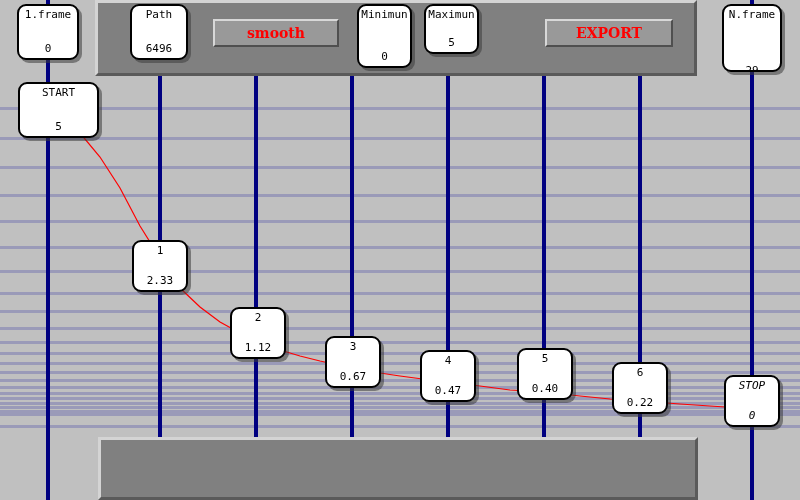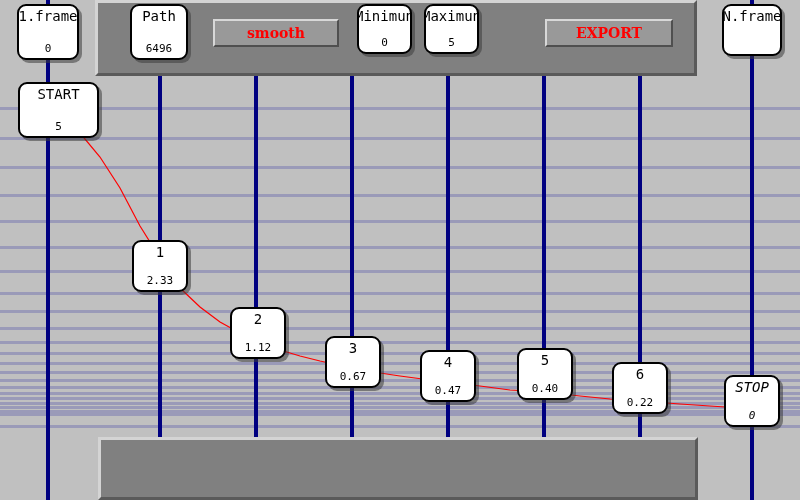--- a/index.html
+++ b/index.html
@@ -65,21 +65,21 @@
     box-sizing:border-box;
     box-shadow:3px 3px 0px rgba(60,60,60,.55);
     display:flex;flex-direction:column;
     align-items:center;justify-content:space-between;
     padding:3px 2px 4px 2px;
     font-size:11px;
     color:#000;
     line-height:1;
     overflow:hidden;
   }
-  .node .nlabel{font-size:14px;white-space:nowrap;}
+  .node .nlabel{font-size:11px;white-space:nowrap;}
   .node .nval{font-size:11px;white-space:nowrap;}
 
   svg.curve{position:absolute;left:0;top:0;width:800px;height:500px;pointer-events:none;}
 </style>
 </head>
 <body>
 
 <div id="stage">
 
   <div id="gridlines">
@@ -132,31 +132,31 @@
   <div class="node" style="left:17px;top:4px;width:62px;height:56px;">
     <span class="nlabel">1.frame</span>
     <span class="nval">0</span>
   </div>
 
   <div class="node" style="left:130px;top:4px;width:58px;height:56px;text-align:center;">
     <span class="nlabel">Path</span>
     <span class="nval">6496</span>
   </div>
 
-  <div class="node" style="left:357px;top:4px;width:55px;height:50px;">
+  <div class="node" style="left:357px;top:4px;width:55px;height:64px;">
     <span class="nlabel">Minimun</span>
     <span class="nval">0</span>
   </div>
 
   <div class="node" style="left:424px;top:4px;width:55px;height:50px;">
     <span class="nlabel">Maximun</span>
     <span class="nval">5</span>
   </div>
 
-  <div class="node" style="left:722px;top:4px;width:60px;height:52px;gap:45px;">
+  <div class="node" style="left:722px;top:4px;width:60px;height:68px;gap:45px;">
     <span class="nlabel">N.frame</span>
     <span class="nval">29</span>
   </div>
 
   <div class="node" style="left:18px;top:82px;width:81px;height:56px;">
     <span class="nlabel">START</span>
     <span class="nval">5</span>
   </div>
 
   <div class="node" style="left:132px;top:240px;width:56px;height:52px;">

